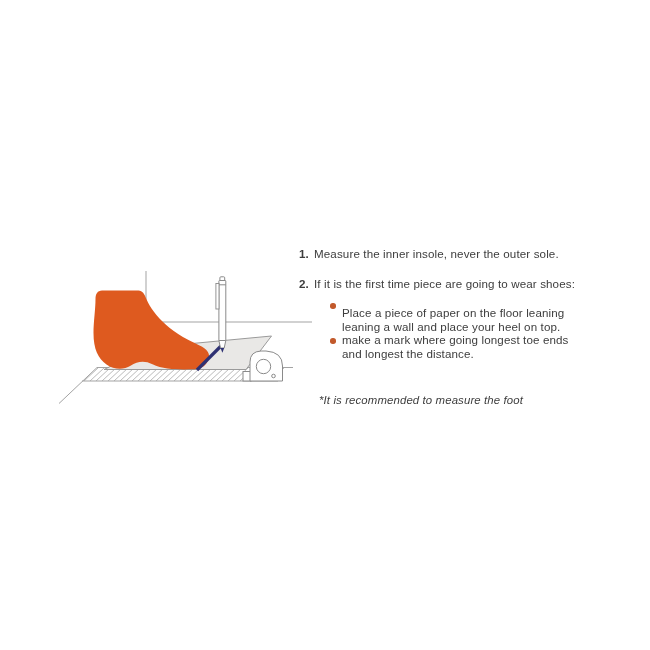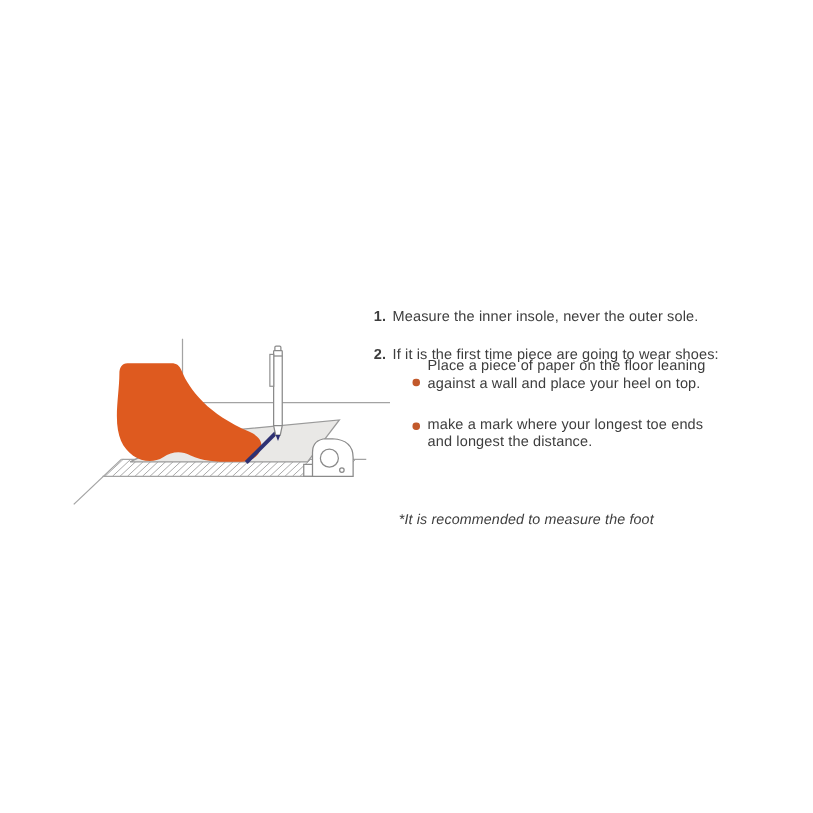--- a/index.html
+++ b/index.html
@@ -10,21 +10,21 @@
     color:var(--text-color,#3d3d3d);
   }
   .illustration{position:absolute;left:0;top:0;width:650px;height:650px;}
   .textcol{position:absolute;left:0;top:0;width:650px;height:650px;font-size:11.6px;letter-spacing:0.12px;padding-left:48px;}
   .step{position:absolute;white-space:nowrap;line-height:14px;}
   .step .num{display:inline-block;min-width:15px;font-weight:bold;}
   .bullet-text{position:absolute;line-height:14px;}
   .bullet-text div{white-space:nowrap;}
   .bullet-dot{position:absolute;width:5.5px;height:5.5px;border-radius:50%;background:var(--bullet-color,#c2592b);}
   .note{position:absolute;font-style:italic;line-height:14px;font-size:11.4px;}
-  .note div{white-space:nowrap;margin-top:16px;}
+  .note div{white-space:nowrap;}
 </style>
 </head>
 <body>
 
 <div class="canvas">
 
   <svg class="illustration" viewBox="0 0 650 650" aria-hidden="true">
 
     <line x1="146" y1="271" x2="146" y2="322" stroke-width="1" stroke="#a3a3a3"></line>
 
@@ -109,28 +109,28 @@
 
     <div class="step" style="left:299px;top:247px">
       <span class="num">1.</span><span>Measure the inner insole, never the outer sole.</span>
     </div>
 
     <div class="step" style="left:299px;top:277px">
       <span class="num">2.</span><span>If it is the first time piece are going to wear shoes:</span>
     </div>
 
     <span class="bullet-dot" style="left:330px;top:303px"></span>
-    <div class="bullet-text" style="left:342px;top:286px">
+    <div class="bullet-text" style="left:342px;top:306px">
       <div>Place a piece of paper on the floor leaning</div>
-      <div>against a wall and place your heel on top.</div>
+      <div>leaning a wall and place your heel on top.</div>
     </div>
 
     <span class="bullet-dot" style="left:330px;top:338px"></span>
     <div class="bullet-text" style="left:342px;top:333px">
-      <div>make a mark where your longest toe ends</div>
+      <div>make a mark where going longest toe ends</div>
       <div>and longest the distance.</div>
     </div>
 
     <div class="note" style="left:319px;top:393px">
       <div>*It is recommended to measure the foot</div>
     </div>
 
   </div>
 </div>
 

